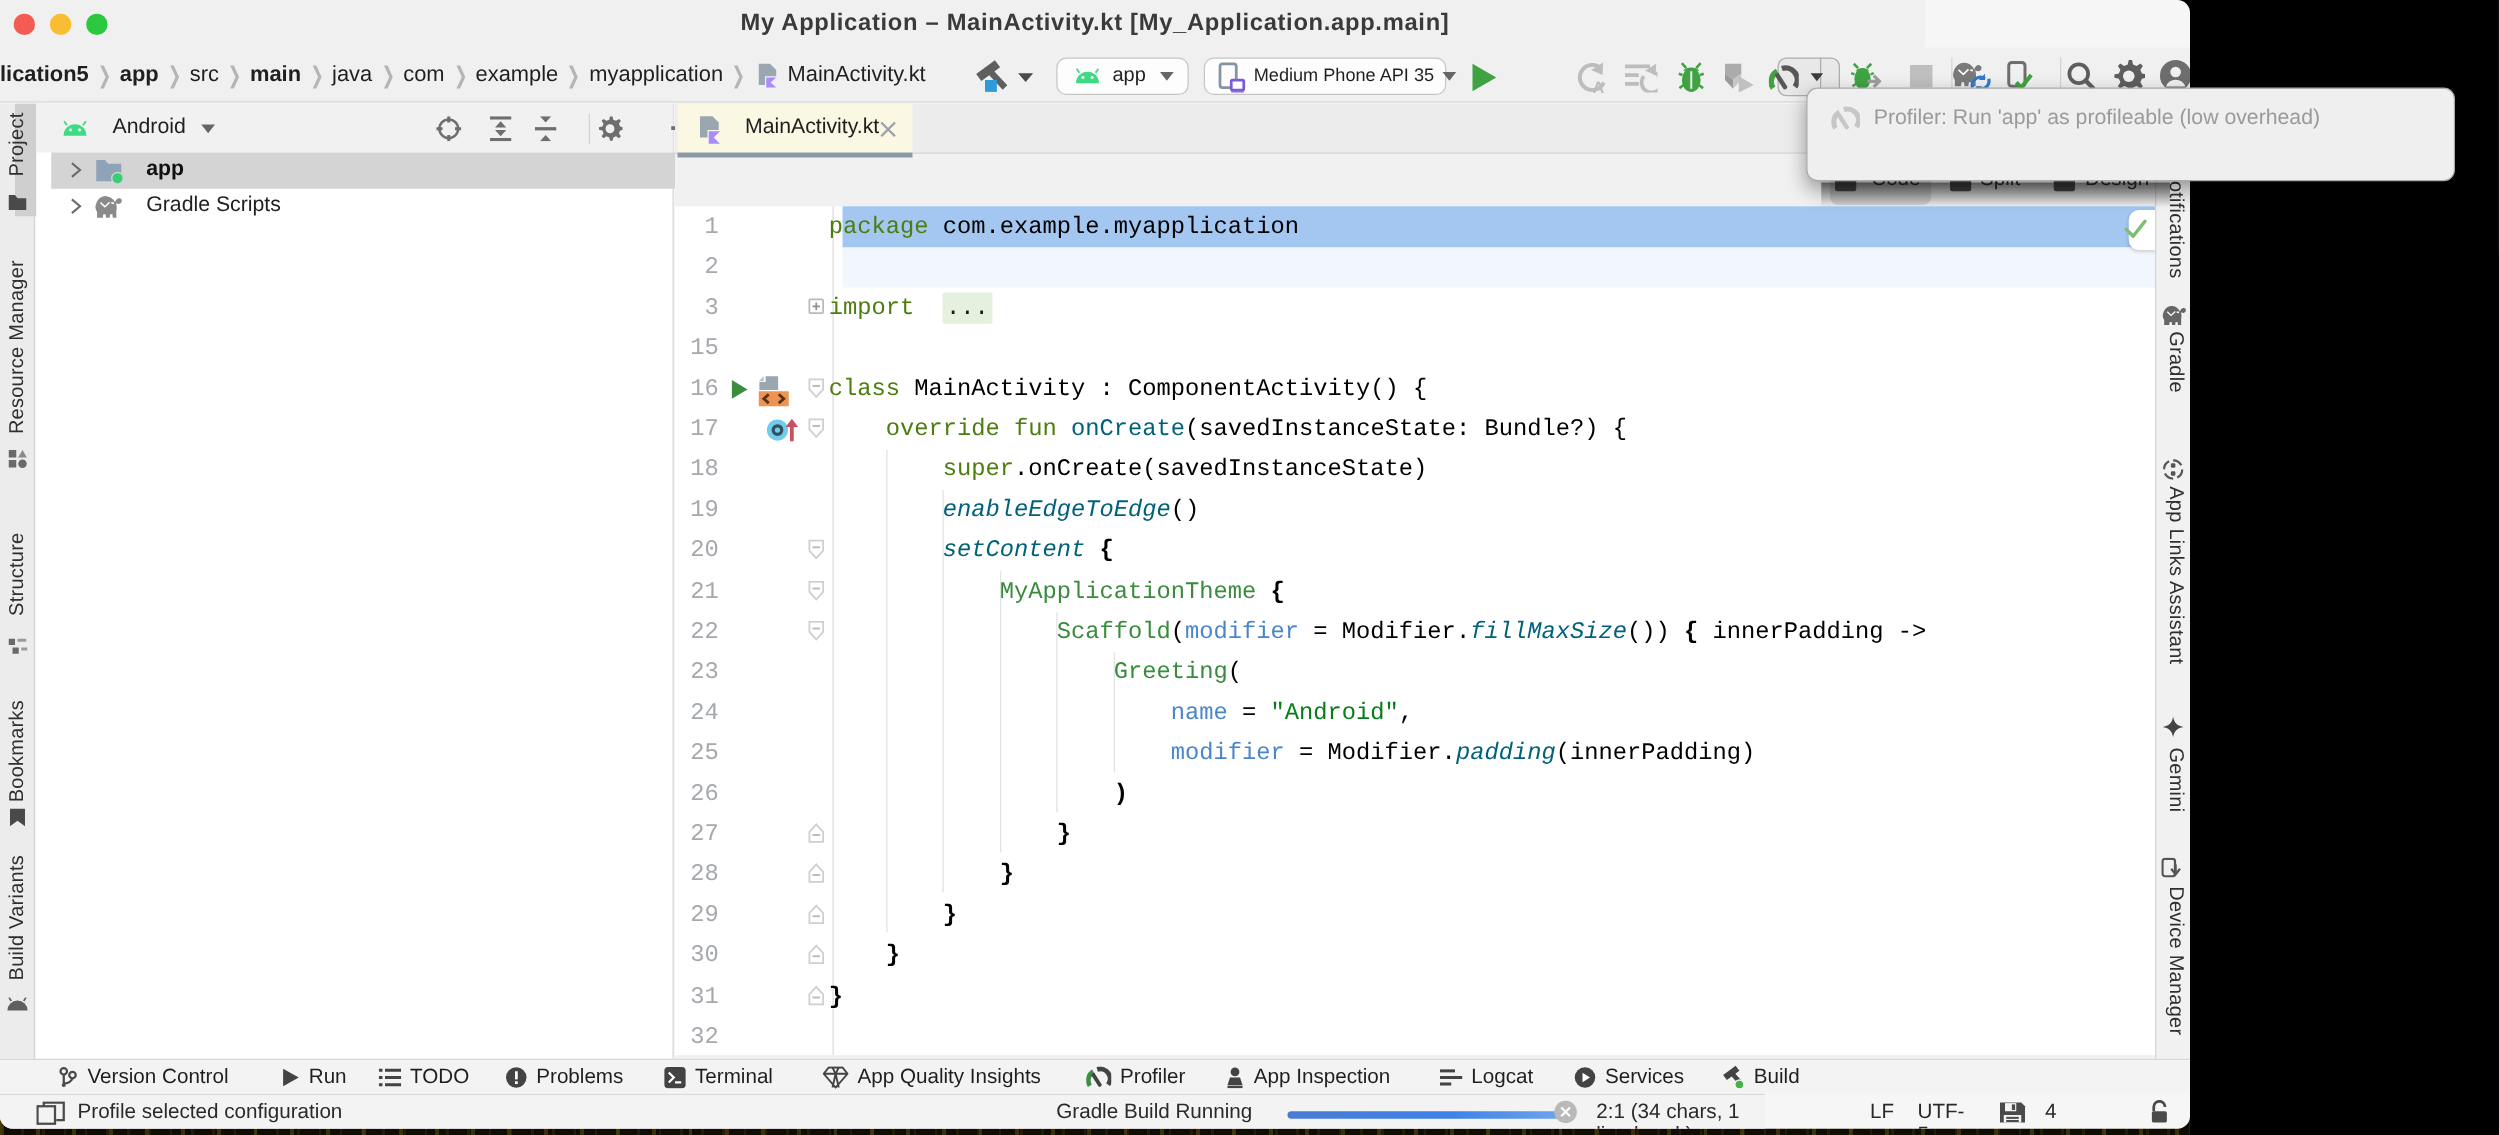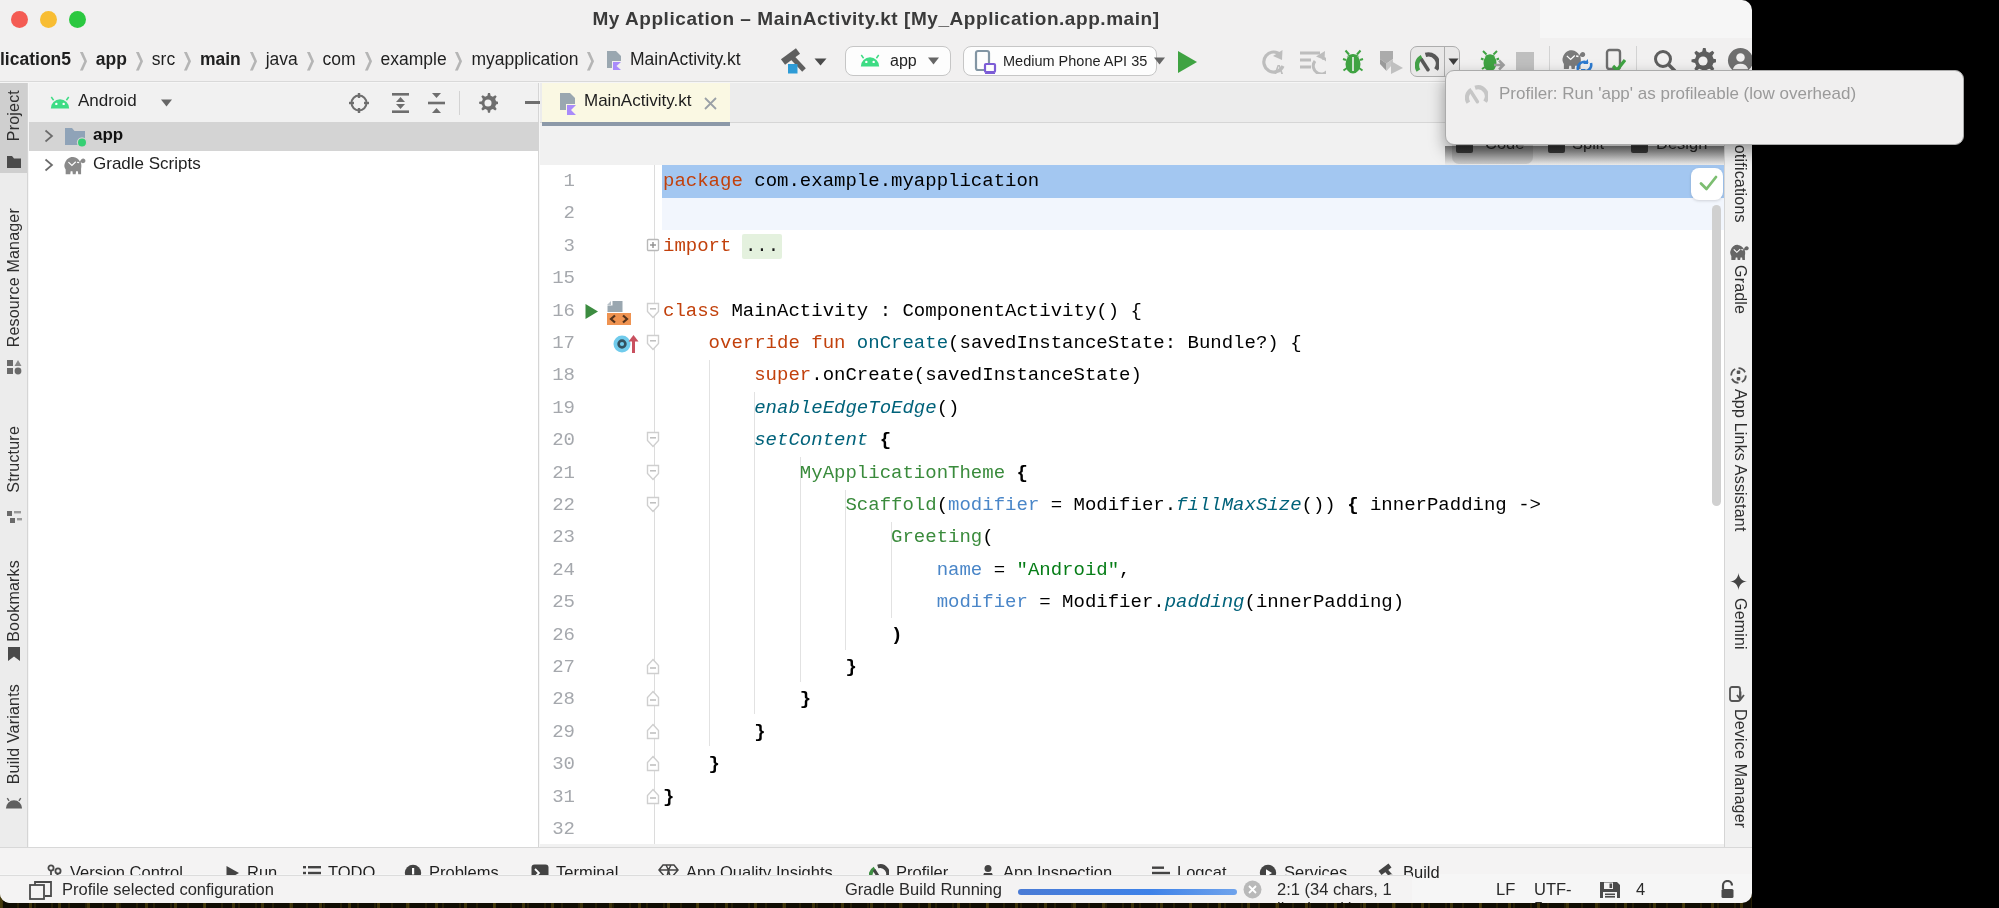--- a/index.html
+++ b/index.html
@@ -1,20 +1,20 @@
 <!DOCTYPE html>
 <html><head>
 <meta charset="utf-8">
 <style>
   * { margin:0; padding:0; box-sizing:border-box; }
   html,body { width:1999px; height:908px; background:#000; overflow:hidden;
     font-family:"Liberation Sans", sans-serif; }
   #win { position:absolute; left:0; top:0; width:1752px; height:903px; z-index:1;
     background:#F6F6F6; border-radius:0 10px 10px 10px; overflow:hidden; }
-  .abs { position:absolute; }
+  .abs { position:absolute;margin-left:12px; }
   .ic { position:absolute; }
   
   #titlebar { position:absolute; left:0; top:0; width:1540px; height:38px; background:#F1F0F0; }
   .tl { position:absolute; top:10.5px; width:17px; height:17px; border-radius:50%; }
   #title { position:absolute; top:8px; left:0; width:1752px; text-align:center;
     font-size:19px; font-weight:bold; color:#3a3a3a; letter-spacing:0.55px; }
   
   #toolbar { position:absolute; left:0; top:38px; width:1752px; height:44px; background:#F1F0F0; border-bottom:1px solid #D9D9D9; }
   .bc { position:absolute; top:11px; font-size:17.5px; color:#1f1f1f; white-space:nowrap; }
   .chev { color:#B5B5B5; font-size:18px; display:inline-block; transform:scale(0.72,1.02); vertical-align:-1px; }
@@ -28,27 +28,27 @@
   #projhead { position:absolute; left:0; top:0; width:100%; height:39px; background:#F1F1F1; }
   #rightstrip { position:absolute; left:1724px; top:83px; width:28px; height:764px; background:#F1F1F1; border-left:1px solid #D5D5D5; }
   
   #editorcol { position:absolute; left:540px; top:83px; width:1184px; height:764px; background:#F1F1F1; }
   #tabbar { position:absolute; left:0; top:0; width:100%; height:40px; background:#ECECEC; border-bottom:1px solid #D6D6D6; }
   #tab1 { position:absolute; left:2px; top:0; width:188px; height:40px; background:#FAF8E3; }
   #tabunder { position:absolute; left:2px; top:39px; width:188px; height:4px; background:#8C99A8; }
   #editor { position:absolute; left:0; top:82px; width:1184px; height:679px; background:#fff; }
   .ln { position:absolute; right:1149px; font-size:19px; font-family:"Liberation Mono",monospace; color:#A5A8AD; text-align:right; width:60px; }
   .code { position:absolute; left:123px; font-size:19px; font-family:"Liberation Mono",monospace; color:#000; white-space:pre; }
-  .kw { color:#c2410c; } .fn { color:#00627A; } .it { font-style:italic; }
+  .kw { color:#4d7c0f; } .fn { color:#00627A; } .it { font-style:italic; }
   .gr { color:#3A8B3C; } .st { color:#067D17; } .pm { color:#4A86C8; }
   .b { font-weight:bold; }
   .guide { position:absolute; width:1px; background:#E2E2E2; }
   
   #btoolbar { position:absolute; left:0; top:847px; width:1752px; height:27px; background:#F4F3F3; border-top:1px solid #D8D8D8; }
-  .bitem { position:absolute; top:0; height:27px; display:flex; align-items:center; gap:7px; font-size:16.5px; color:#1f1f1f;margin-top:11px; }
+  .bitem { position:absolute; top:0; height:27px; display:flex; align-items:center; gap:7px; font-size:16.5px; color:#1f1f1f; }
   #statusbar { position:absolute; left:0; top:875px; width:1412px; height:28px; background:#F4F3F3; border-top:1px solid #DCDCDC; }
   .sitem { position:absolute; font-size:16.5px; color:#2a2a2a; top:4px; }
   #wall { position:absolute; left:0; top:893px; width:1752px; height:15px; z-index:0;
     background:repeating-linear-gradient(90deg, rgba(96,80,16,0.55) 0 3px, rgba(0,0,0,0) 3px 29px),repeating-linear-gradient(90deg, rgba(70,58,12,0.38) 0 2px, rgba(0,0,0,0) 2px 17px),#100d03; }
   
   #popup { position:absolute; left:1445px; top:70px; width:519px; height:75px; background:#F0EFEF;
     border:1px solid #ABABAB; border-radius:9px; box-shadow:0 7px 16px rgba(0,0,0,0.38); z-index:50; }
   .prow { position:absolute; left:19px; height:24px; display:flex; align-items:center; gap:11px; font-size:17px; white-space:nowrap; }
 </style>
 </head>

